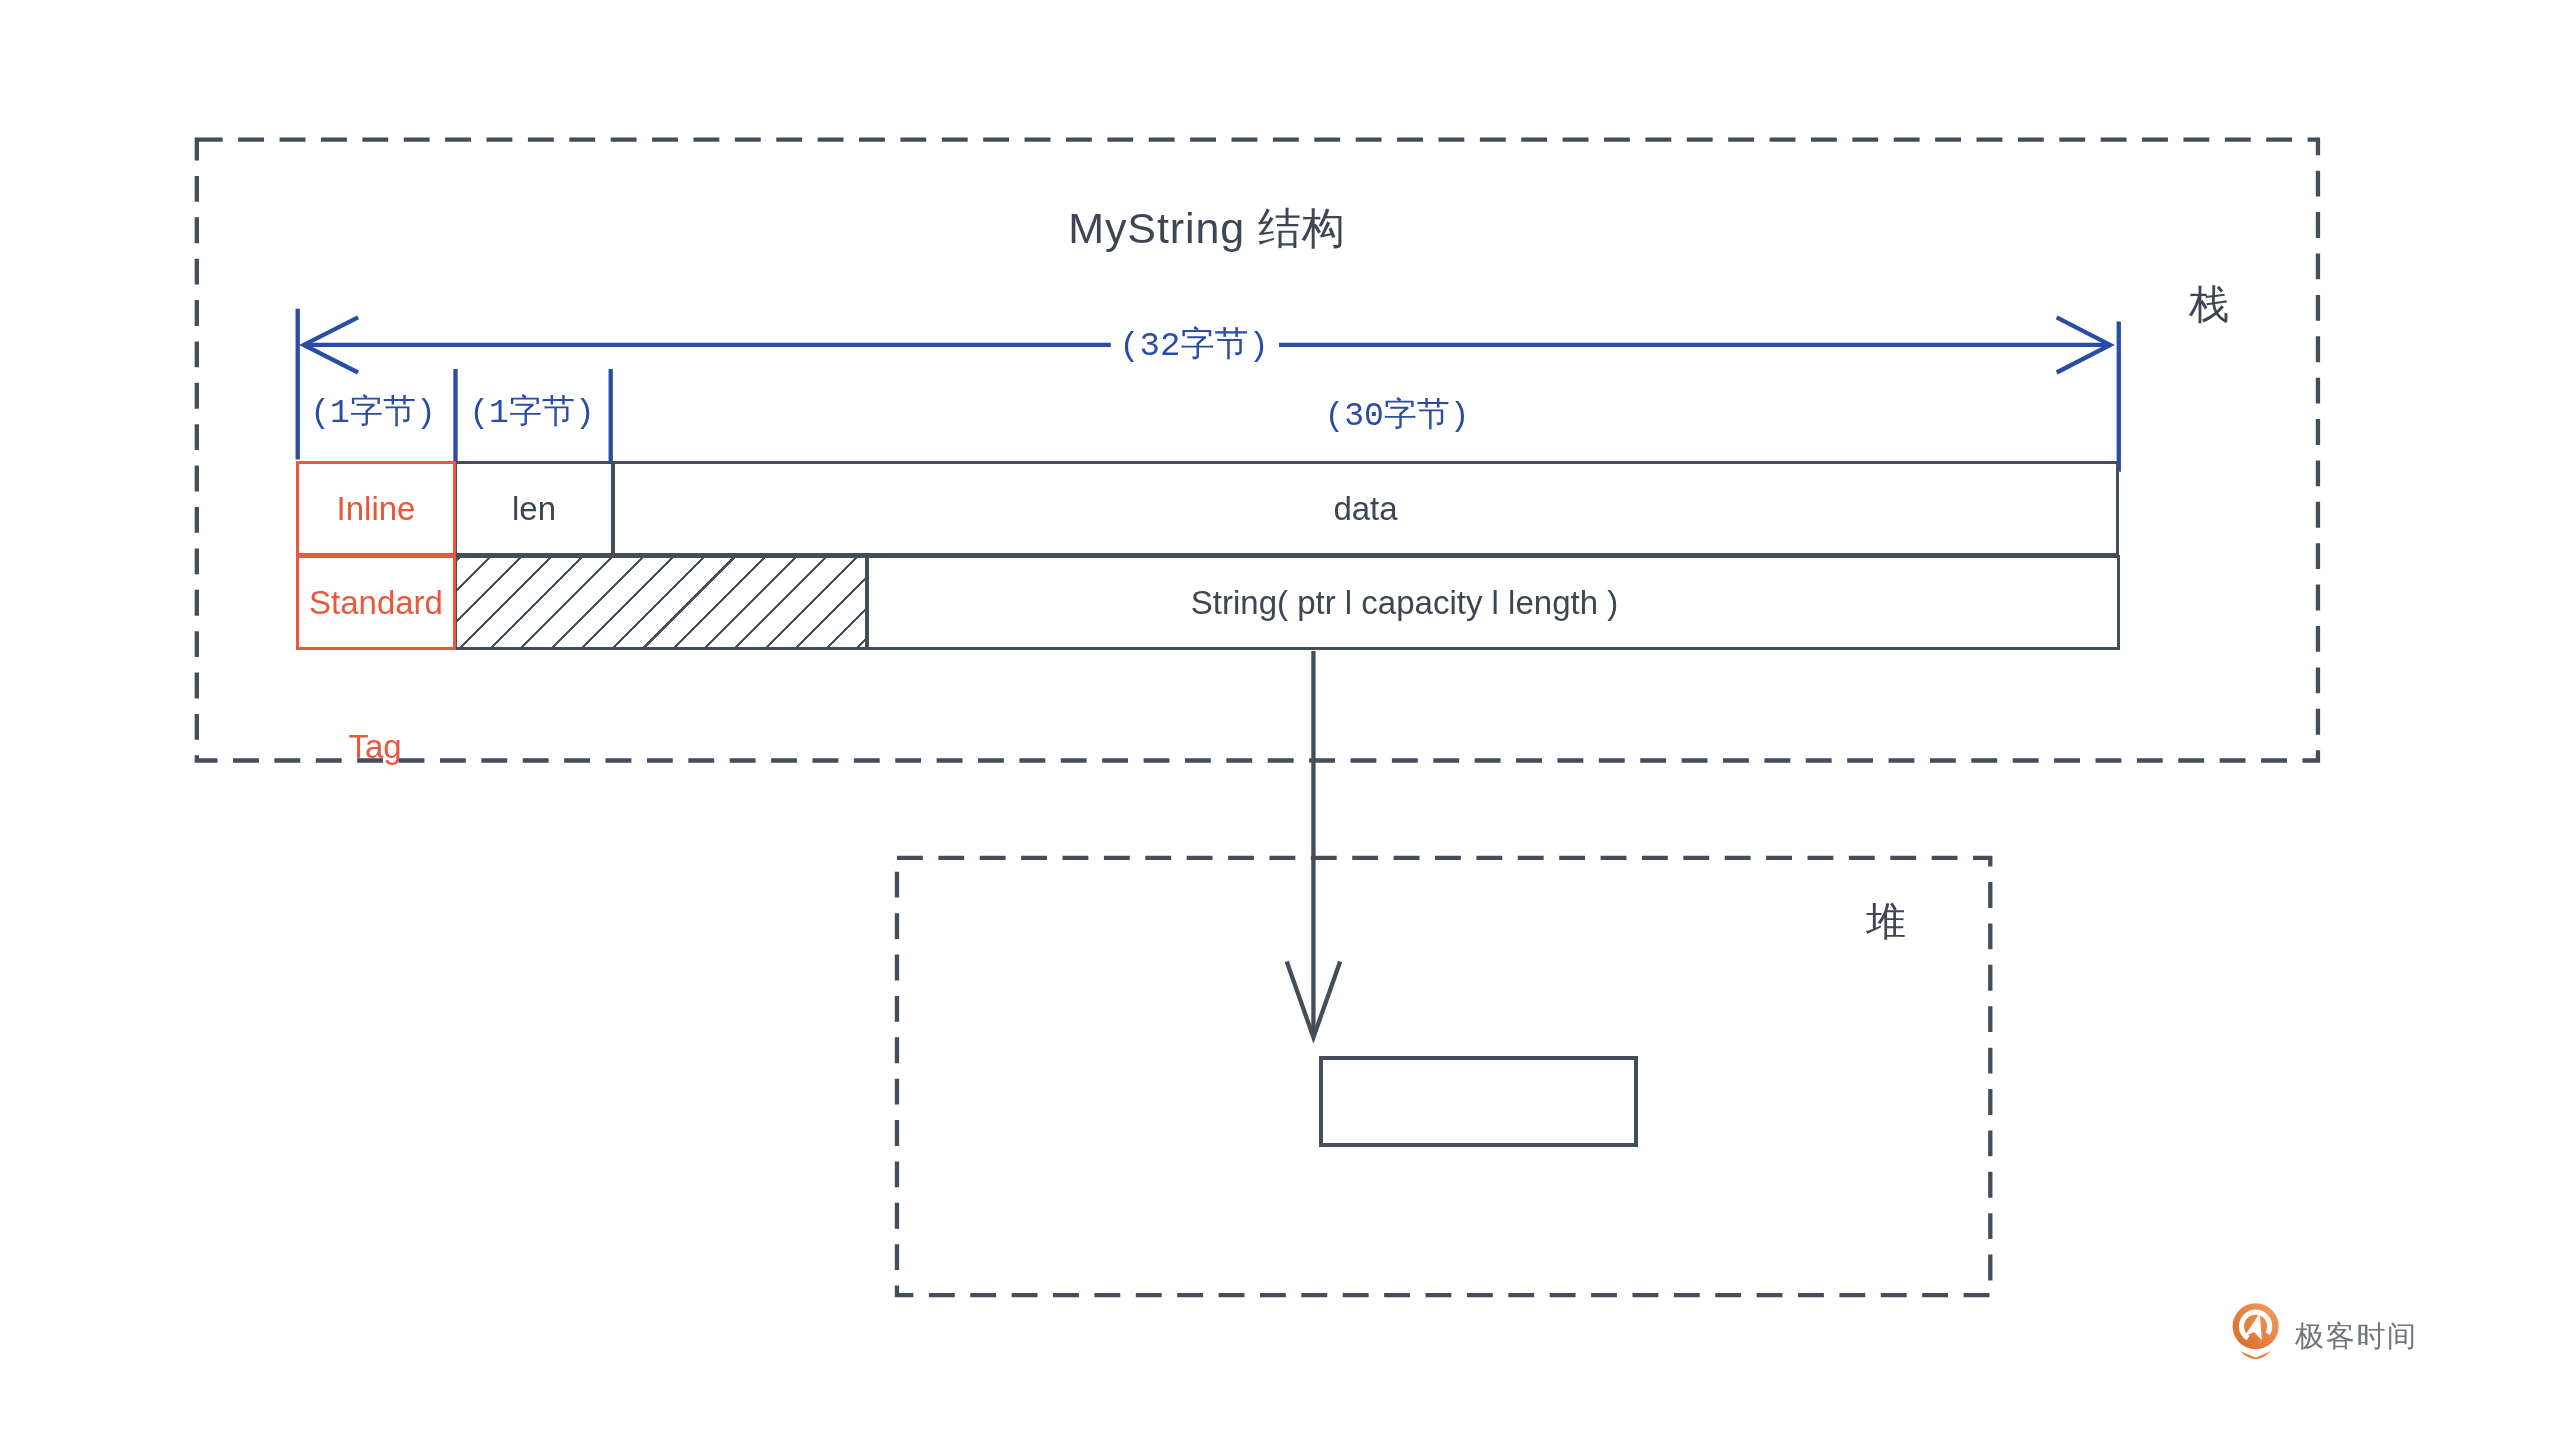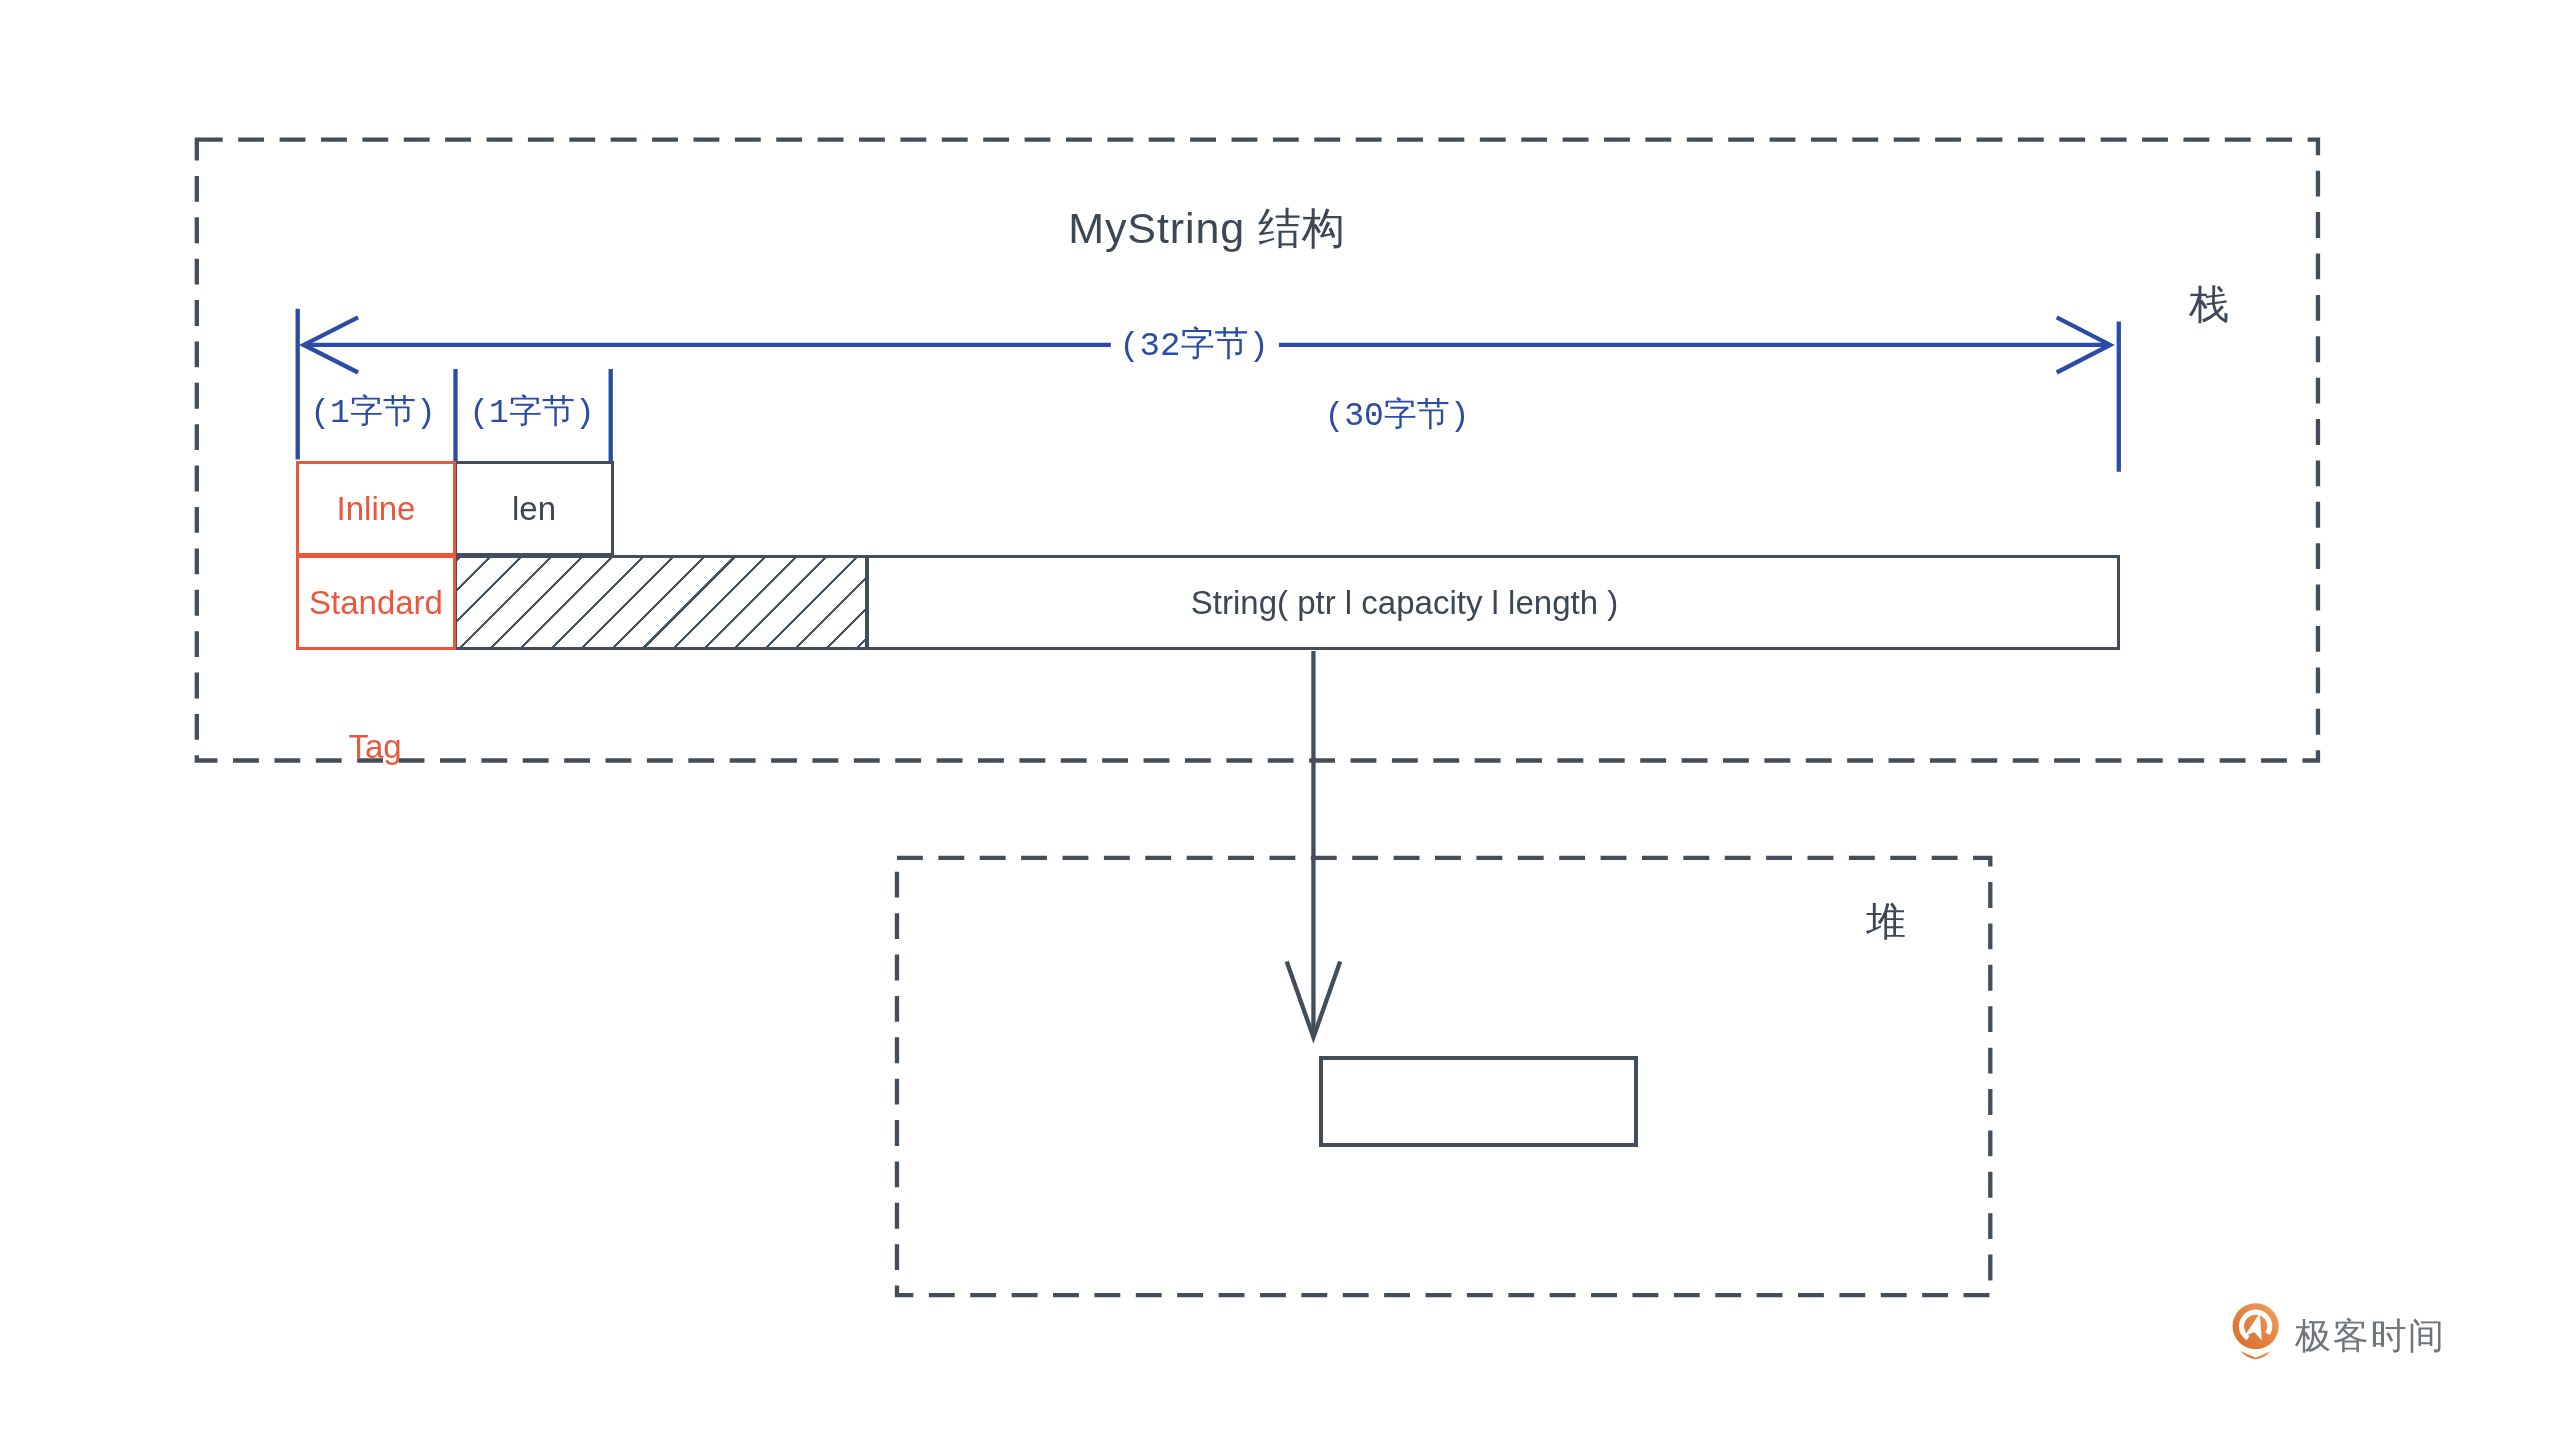--- a/index.html
+++ b/index.html
@@ -49,21 +49,21 @@
 
   .heap-cell{
     position:absolute;left:1319px;top:1056px;width:319px;height:91px;
     border:4.3px solid var(--slate);background:#fff;box-sizing:border-box;
   }
 
   .logo{
     position:absolute;left:2230px;top:1302px;
     display:flex;align-items:center;gap:12px;
   }
-  .logo-text{font-size:36px;color:var(--logo-text);letter-spacing:1.7px;}
+  .logo-text{font-size:29px;color:var(--logo-text);letter-spacing:1.7px;}
 </style>
 </head>
 <body>
 
 <div class="canvas">
 
   <svg class="layer" viewBox="0 0 2987 1677" width="2576" height="1446">
 
     <rect x="228" y="162" width="2460" height="720" class="slate-stroke" stroke-dasharray="30 18"></rect>
 
@@ -93,20 +93,23 @@
   <div class="abs ctr blue-label" style="left:373px;top:411px;">(1字节)</div>
   <div class="abs ctr blue-label" style="left:532px;top:411px;">(1字节)</div>
   <div class="abs ctr blue-label" style="left:1397px;top:414px;">(30字节)</div>
 
   <div class="box tagged" style="left:296px;top:461px;width:160px;height:95px;">
     <span>Inline</span>
   </div>
   <div class="box" style="left:454px;top:461px;width:160px;height:95px;">
     <span>len</span>
   </div>
+  <div class="box" style="left:612px;top:461px;width:1507px;height:95px;">
+    <span>data</span>
+  </div>
 
   <div class="box tagged" style="left:296px;top:555px;width:160px;height:95px;">
     <span>Standard</span>
   </div>
   <div class="box hatched" style="left:454px;top:555px;width:414px;height:95px;"></div>
   <div class="box" style="left:866px;top:555px;width:1254px;height:95px;padding-right:177px;">
     <span>String( ptr l capacity l length )</span>
   </div>
 
   <div class="abs ctr tag-label" style="left:375px;top:711px;">Tag</div>

